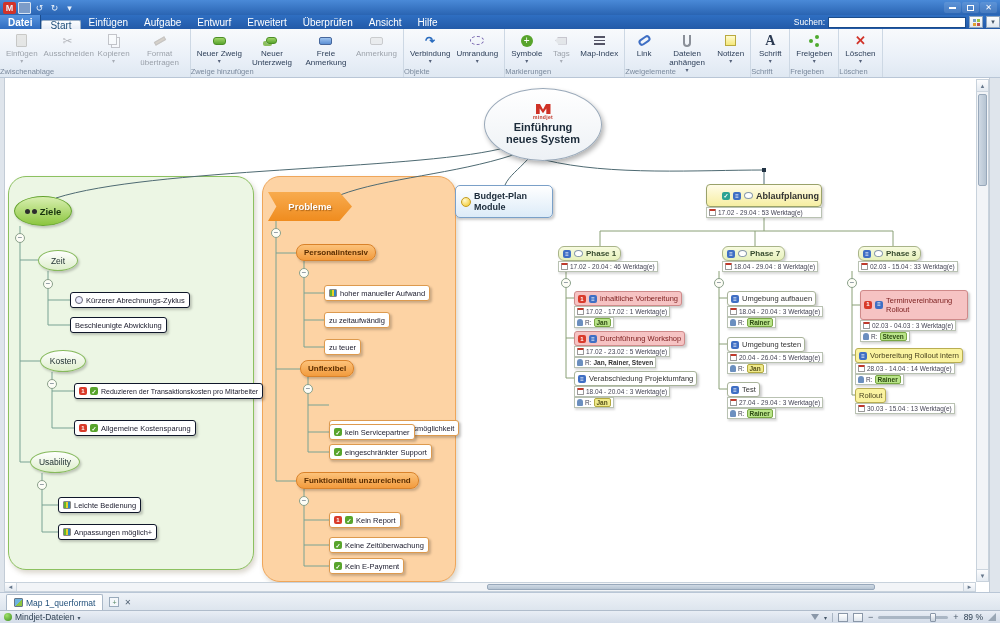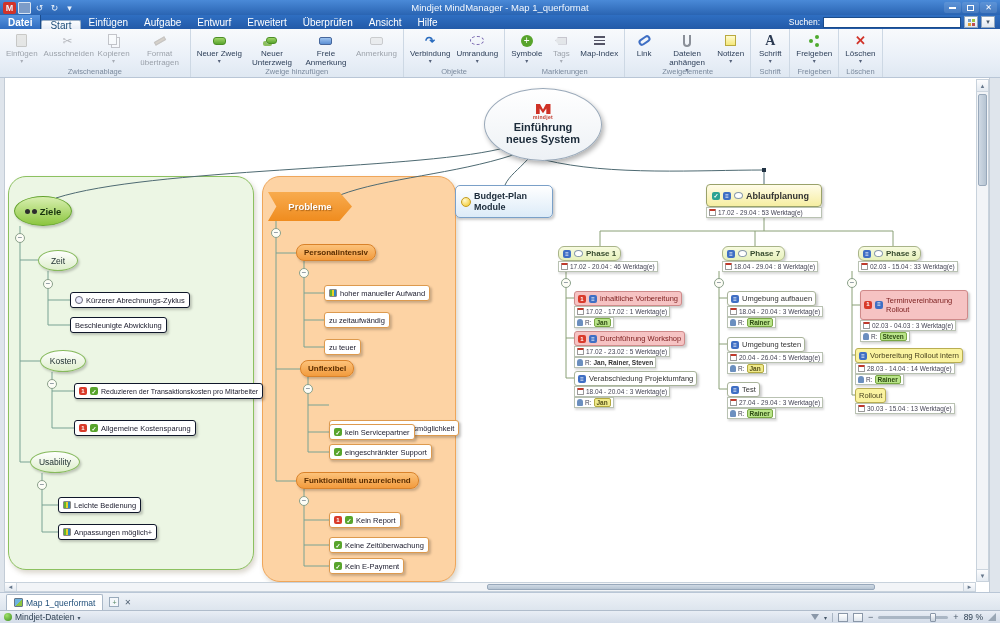--- a/index.html
+++ b/index.html
@@ -16,32 +16,32 @@
   .winbtns{margin-left:auto;display:flex;align-items:center;gap:1px;padding-right:3px;z-index:2}
   .winbtn{width:17px;height:11px;display:flex;align-items:center;justify-content:center;border-radius:2px;background:rgba(255,255,255,.12)}
   .wb-min{width:7px;height:2px;background:#fff}
   .wb-max{width:7px;height:6px;border:1px solid #fff}
   .wb-close{color:#fff;font-size:8px;line-height:1}
 
   .menubar{position:absolute;left:0;top:15px;width:1000px;height:14px;background:linear-gradient(#2f6fc2,#225aa8);z-index:10;display:flex;align-items:stretch}
   .mtab{padding:0 8px;font-size:10px;color:#fff;display:flex;align-items:center}
   .mtab-file{background:linear-gradient(#5795e0,#2f6cc0);font-weight:bold;border-right:1px solid #1a4c8c}
   .mtab-active{background:linear-gradient(#fbfdff,#e8eef7);color:#1f4e79;border:1px solid #9ab0c8;border-bottom:none;border-radius:2px 2px 0 0;margin-top:5px}
-  .searchbar{margin-left:auto;display:flex;align-items:center;gap:3px;padding-right:5px;font-size:8.5px;color:#fff}
+  .searchbar{margin-left:auto;display:flex;align-items:center;gap:3px;font-size:8.5px;color:#fff}
   .search-input{width:138px;height:11px;border:1px solid #1a4c8c;font-size:8px;padding:0 2px;background:#fff}
   .sbtn{width:14px;height:12px;background:linear-gradient(#fdfefe,#dfe7f0);border:1px solid #8fa6c0;display:flex;align-items:center;justify-content:center;font-size:7px;color:#456}
   .sbtn .grid{width:7px;height:7px;background:
     linear-gradient(#7aa0c8,#7aa0c8) 0 0/3px 3px no-repeat,
     linear-gradient(#9cc63f,#9cc63f) 4px 0/3px 3px no-repeat,
     linear-gradient(#e0a030,#e0a030) 0 4px/3px 3px no-repeat,
     linear-gradient(#c05050,#c05050) 4px 4px/3px 3px no-repeat}
 
   .ribbon{position:absolute;left:0;top:29px;width:1000px;height:49px;background:linear-gradient(#f8fafc,#eaf0f8 60%,#dfe8f2);border-bottom:1px solid #b9c6d6;z-index:10;display:flex;align-items:stretch}
   .rgroup{position:relative;display:flex;align-items:flex-start;padding:1px 3px 12px;border-right:1px solid #cdd8e4;flex:none}
-  .rgroup-label{position:absolute;bottom:1px;left:0;right:0;text-align:center;font-size:7.5px;color:#7b8a9d;white-space:nowrap}
+  .rgroup-label{position:absolute;bottom:1px;left:0;right:0;font-size:7.5px;color:#7b8a9d;white-space:nowrap}
   .rbtn{display:flex;flex-direction:column;align-items:center;justify-content:flex-start;padding:2px 3px 0;min-width:32px;border-radius:3px;flex:none}
   .rbtn .ric{height:17px;display:flex;align-items:center;justify-content:center}
   .rbtn .rlabel{font-size:8px;line-height:1.15;color:#2f405a;text-align:center;max-width:48px;white-space:normal}
   .rbtn .dd{font-size:6px;color:#55627a;line-height:1.2}
   .disabled{opacity:.45;filter:grayscale(.6)}
   .ri-clip{width:11px;height:13px;background:#d9d4c2;border:1px solid #98917a;border-radius:1px}
   .ri-cut{font-size:12px;color:#667}
   .ri-copy{width:9px;height:11px;background:#fff;border:1px solid #889;box-shadow:3px 3px 0 -1px #fff,3px 3px 0 0 #889;margin:0 3px 3px 0}
   .ri-brush{width:12px;height:4px;background:#caa26a;border:1px solid #987;transform:rotate(-30deg)}
   .ri-branch{width:13px;height:8px;border-radius:3px;background:linear-gradient(#9fd468,#5aa52e);border:1px solid #4c8f25}
@@ -75,21 +75,21 @@
   .ziele{background:linear-gradient(#d8efb0,#8cc63f);border:1px solid #64a22e;font-weight:bold;font-size:9.5px;color:#17330d}
   .sub{background:linear-gradient(#ffffff,#ddeecb);border:1px solid #86b95c;font-size:8.5px;color:#233}
   .leaf{height:16px;padding:0 4px;background:#fff;border-radius:3px;font-size:7.5px;color:#223}
   .leaf.sm{font-size:7px}
   .lg{border:1px solid #0f172a}
   .lo{border:1px solid #dd9a4e}
   .osub{height:17px;padding:0 7px;border-radius:8px;background:linear-gradient(#fcc27a,#f29b3d);border:1px solid #d9822a;font-size:8px;color:#5a2d00;font-weight:bold}
   .arrow{position:absolute;z-index:3;display:flex;align-items:center;justify-content:center;clip-path:polygon(0 0,85% 0,100% 50%,85% 100%,0 100%,10% 50%);background:linear-gradient(#f8ab4e,#ef8c1f);color:#fff;font-weight:bold;font-size:9.5px;text-shadow:1px 1px 1px rgba(120,60,0,.6);filter:drop-shadow(2px 2px 2px rgba(0,0,0,.3))}
   .budget{border:1px solid #7aa0c8;border-radius:5px;background:linear-gradient(#ffffff,#dcebf8);padding:0 5px}
   .b-lines{font-weight:bold;font-size:9px;line-height:1.2;color:#1c2b3a;white-space:normal}
-  .ablauf{background:linear-gradient(#fffce8,#f6eea2);border:1px solid #9aa26a;border-radius:4px;font-weight:bold;font-size:9px;color:#333;height:23px;padding:0 5px}
+  .ablauf{background:linear-gradient(#fffce8,#f6eea2);border:1px solid #9aa26a;border-radius:4px;font-weight:bold;font-size:9px;color:#333;height:23px;padding:0 15px}
   .phase{height:15px;padding:0 4px;background:linear-gradient(#f7fbdf,#e7f1bc);border:1px solid #a9b489;border-radius:6px;font-size:8px;font-weight:bold;color:#374b2e}
   .task{height:15px;padding:0 3px;border-radius:3px;font-size:7.5px}
   .tk-pink{background:#f6c3c3;border:1px solid #cf8a8a;color:#7a1d1d}
   .tk-white{background:#fff;border:1px solid #a9b49a;color:#333}
   .tk-yellow{background:#faf3a0;border:1px solid #b9ae52;color:#4a4420}
   .task.two{white-space:normal;height:30px;width:108px;line-height:1.2}
   .strip{position:absolute;z-index:3;height:11px;display:flex;align-items:center;gap:2px;background:#fff;border:1px solid #b9c2b2;font-size:6.5px;color:#445;padding:0 2px;white-space:nowrap;box-shadow:1px 1.5px 2px rgba(0,0,0,.15)}
   .res-badge{padding:0 2px;border:1px solid #79a843;background:#b9e489;border-radius:2px;font-weight:bold;color:#2c4a12}
   .res-badge.y{background:#f0ea8a;border-color:#b3a93f;color:#55501a}
   .res-plain{font-weight:bold;color:#333}
@@ -466,21 +466,20 @@
 <div class="titlebar">
   <div class="qat">
     <span class="app-logo">M</span>
     <span>
         <span class="qat-save"></span>
       </span>
     <span>↺</span>
     <span>↻</span>
     <span>▾</span>
   </div>
-  <div class="tb-title">Mindjet MindManager - Map 1_querformat</div>
   <div class="winbtns">
     <span class="winbtn">
         <span class="wb-min"></span>
       </span>
     <span class="winbtn">
         <span class="wb-max"></span>
       </span>
     <span class="winbtn">
         <span class="wb-close">✕</span>
       </span>

